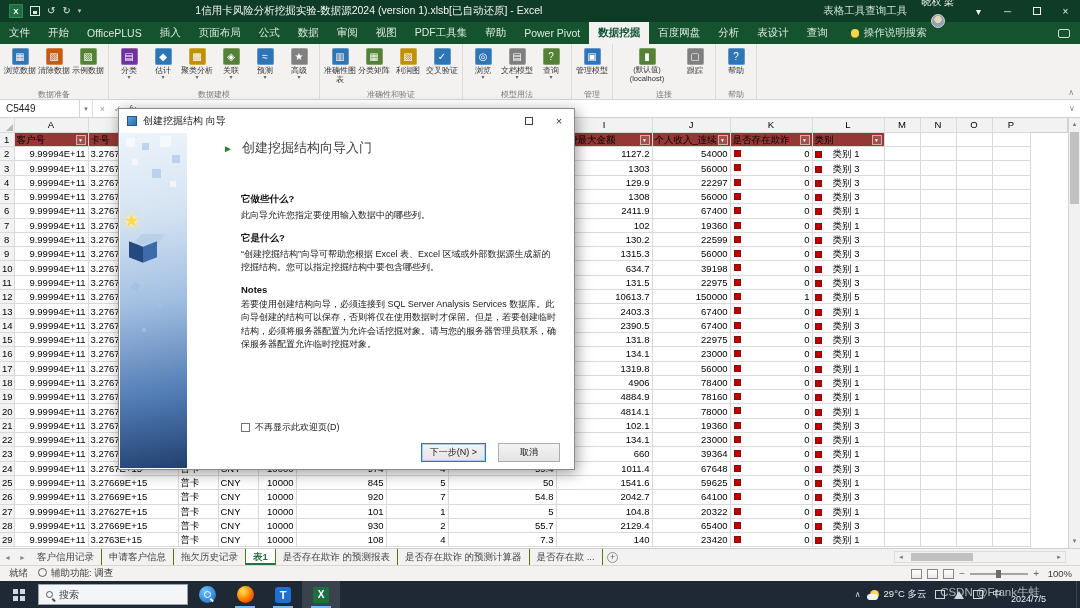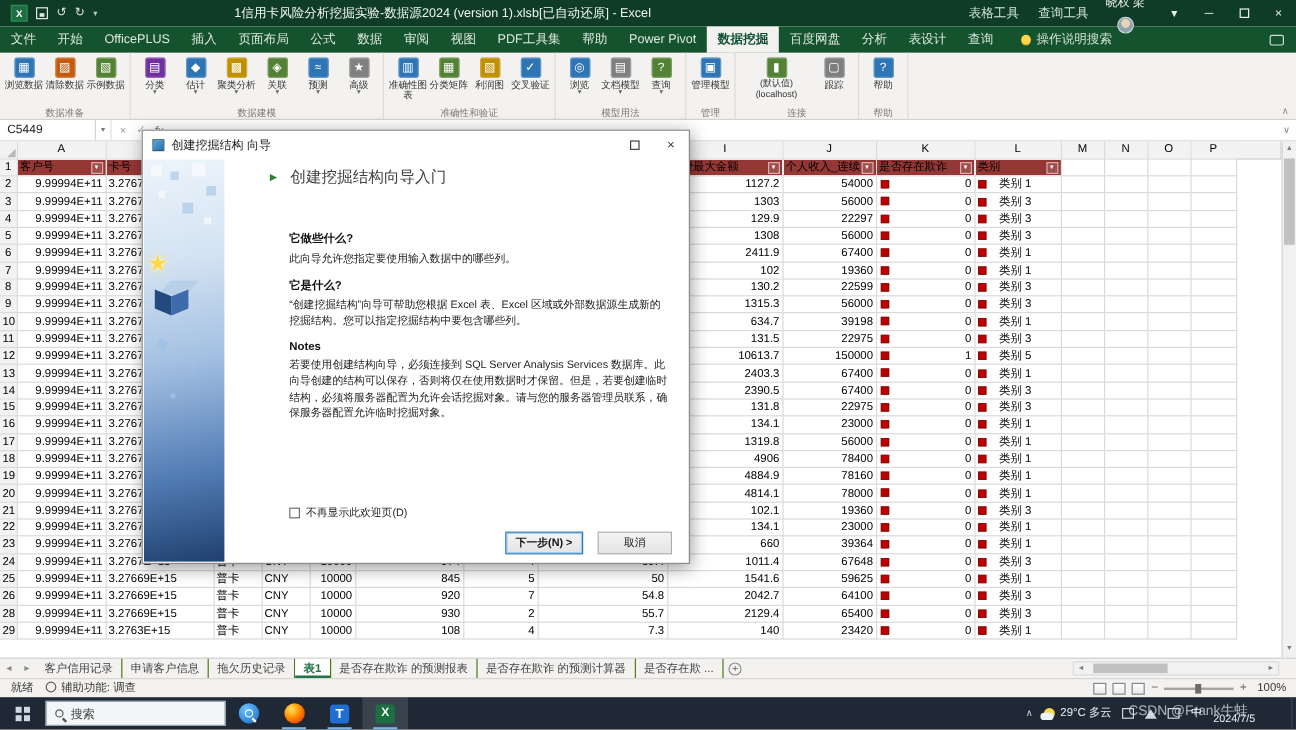--- a/index.html
+++ b/index.html
@@ -9,21 +9,21 @@
 
   
   .titlebar { height:22px; background:#0e3c27; color:#fff; display:flex; align-items:center; }
   .qat { display:flex; align-items:center; gap:7px; padding:0 9px; }
   .appicon { width:14px; height:14px; background:#1d6f42; border:1px solid #2f8a58; color:#fff; font-size:8px; font-weight:bold; display:flex; align-items:center; justify-content:center; }
   .isave { width:10px; height:10px; border:1px solid #dfe9e2; position:relative; }
   .isave::after { content:""; position:absolute; left:2px; bottom:1px; width:4px; height:3px; background:#dfe9e2; }
   .qglyph { font-size:10px; color:#d9e4dc; line-height:1; }
   .qdrop { font-size:7px; color:#b9cabe; }
   .tb-title { margin-left:105px; font-size:10.5px; color:#f2f6f3; white-space:nowrap; overflow:hidden; flex:1 1 auto; }
-  .toolgroups { display:flex; gap:16px; margin-right:14px; font-size:10.5px; color:#cfe3d6; white-space:nowrap; }
+  .toolgroups { display:flex; margin-right:14px; font-size:10.5px; color:#cfe3d6; white-space:nowrap; }
   .tb-user { display:flex; align-items:center; gap:5px; margin-right:10px; font-size:10px; color:#e8efe9; white-space:nowrap;flex-direction:column; }
   .avatar { width:14px; height:14px; border-radius:50%; background:radial-gradient(circle at 50% 38%, #e8d3b8 0 36%, #90a4ae 40%); border:1px solid #cfd8dc; }
   .winctl { display:flex; height:22px; }
   .wbtn { width:29px; display:flex; align-items:center; justify-content:center; font-size:10px; color:#eef3ef; }
   .wbtn .maxbox { width:8px; height:8px; border:1px solid #eef3ef; display:block; }
 
   
   .tabrow { height:22px; background:#14532d; display:flex; align-items:stretch; color:#dde8e0; }
   #ribbon-tabs { display:flex; }
   .rtab { padding:0 9px; display:flex; align-items:center; font-size:10.5px; white-space:nowrap; }
@@ -151,21 +151,21 @@
   .dlg-heading { position:absolute; left:104px; top:30px; font-size:13px; color:#3f3f3f; display:flex; align-items:center; gap:9px; }
   .dlg-heading .harrowg { color:#2e7d32; font-size:10px; }
   .dlg-text { position:absolute; left:122px; top:84px; right:16px; }
   .sec { margin-bottom:9px; }
   .sec-t { font-weight:bold; font-size:9.5px; color:#111; margin-bottom:3px; }
   .sec-b { font-size:9px; line-height:1.5; color:#1a1a1a; }
   .dlg-check { position:absolute; left:122px; top:312px; display:flex; align-items:center; gap:5px; font-size:9px; color:#222; }
   .cb { width:9px; height:9px; border:1px solid #707070; background:#fff; display:inline-block; }
   .dlg-btns { position:absolute; right:14px; bottom:7px; display:flex; gap:12px; }
   .dbtn { min-width:62px; height:19px; font-family:inherit; font-size:9px; color:#111; border:1px solid #adadad; background:linear-gradient(#f4f4f4,#e4e4e4); padding:0 8px; }
-  .dbtn.primary { border:1px solid #2a7ab8; box-shadow:0 0 0 1px #a9cce8 inset;font-weight:bold; }
+  .dbtn.primary { border:1px solid #2a7ab8; box-shadow:0 0 0 1px #a9cce8 inset; }
 </style>
 </head>
 <body>
 
 <div class="screen">
 
   <div class="titlebar">
     <div class="qat">
       <span class="appicon">X</span>
       <span class="isave"></span>
@@ -896,20 +896,39 @@
             <td class="cell tr-r">2042.7</td>
             <td class="cell tr-r">64100</td>
             <td class="cell tr-r kcell"><span class="kic"></span>0</td>
             <td class="cell lcat"><span class="flag"></span>类别 3</td>
             <td class="cell"></td>
             <td class="cell"></td>
             <td class="cell"></td>
             <td class="cell"></td>
           </tr>
           <tr>
+            <td class="gut">27</td>
+            <td class="cell tr-r">9.99994E+11</td>
+            <td class="cell">3.27627E+15</td>
+            <td class="cell">普卡</td>
+            <td class="cell">CNY</td>
+            <td class="cell tr-r">10000</td>
+            <td class="cell tr-r">101</td>
+            <td class="cell tr-r">1</td>
+            <td class="cell tr-r">5</td>
+            <td class="cell tr-r">104.8</td>
+            <td class="cell tr-r">20322</td>
+            <td class="cell tr-r kcell"><span class="kic"></span>0</td>
+            <td class="cell lcat"><span class="flag"></span>类别 1</td>
+            <td class="cell"></td>
+            <td class="cell"></td>
+            <td class="cell"></td>
+            <td class="cell"></td>
+          </tr>
+          <tr>
             <td class="gut">28</td>
             <td class="cell tr-r">9.99994E+11</td>
             <td class="cell">3.27669E+15</td>
             <td class="cell">普卡</td>
             <td class="cell">CNY</td>
             <td class="cell tr-r">10000</td>
             <td class="cell tr-r">930</td>
             <td class="cell tr-r">2</td>
             <td class="cell tr-r">55.7</td>
             <td class="cell tr-r">2129.4</td>

